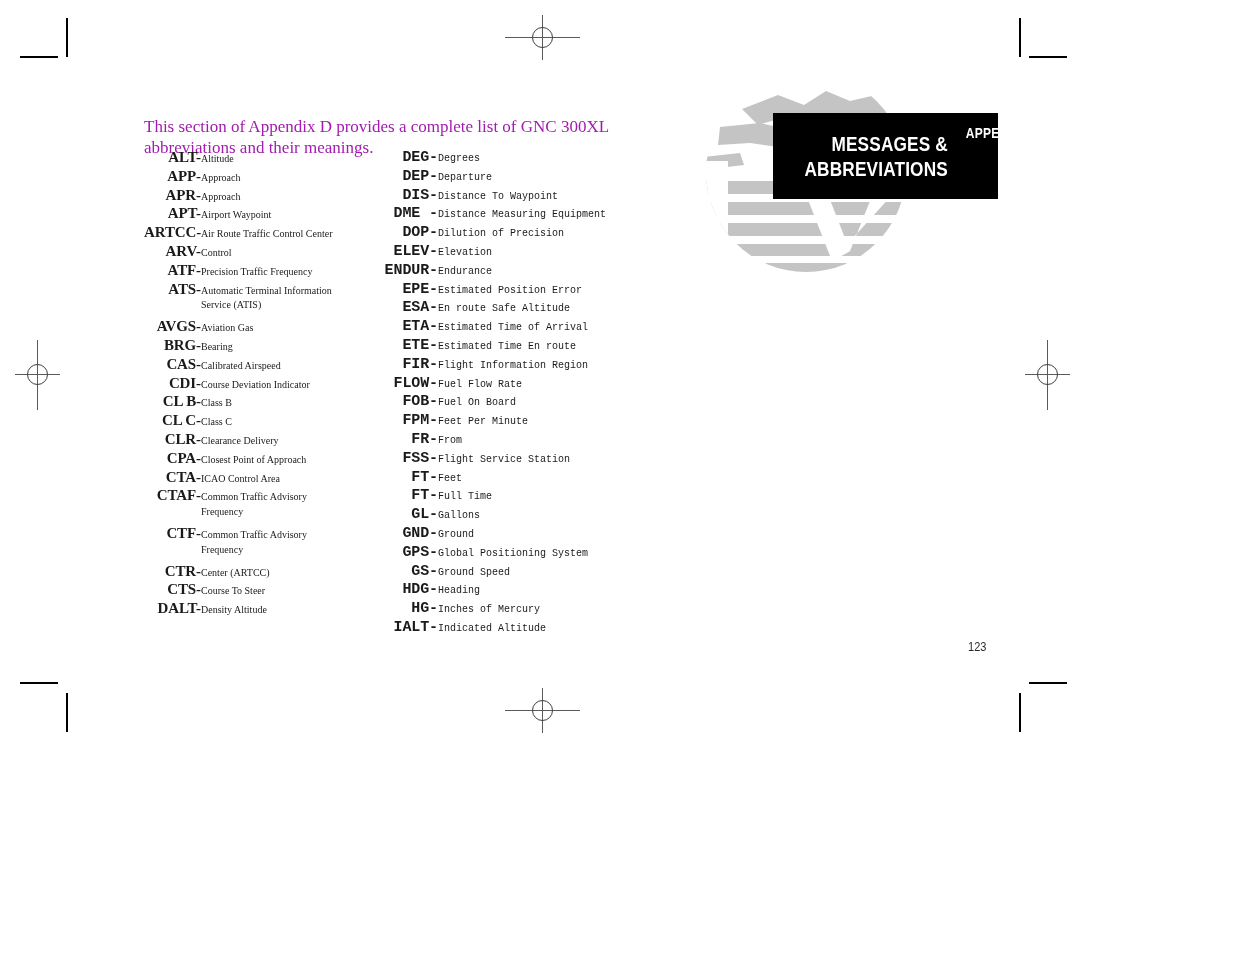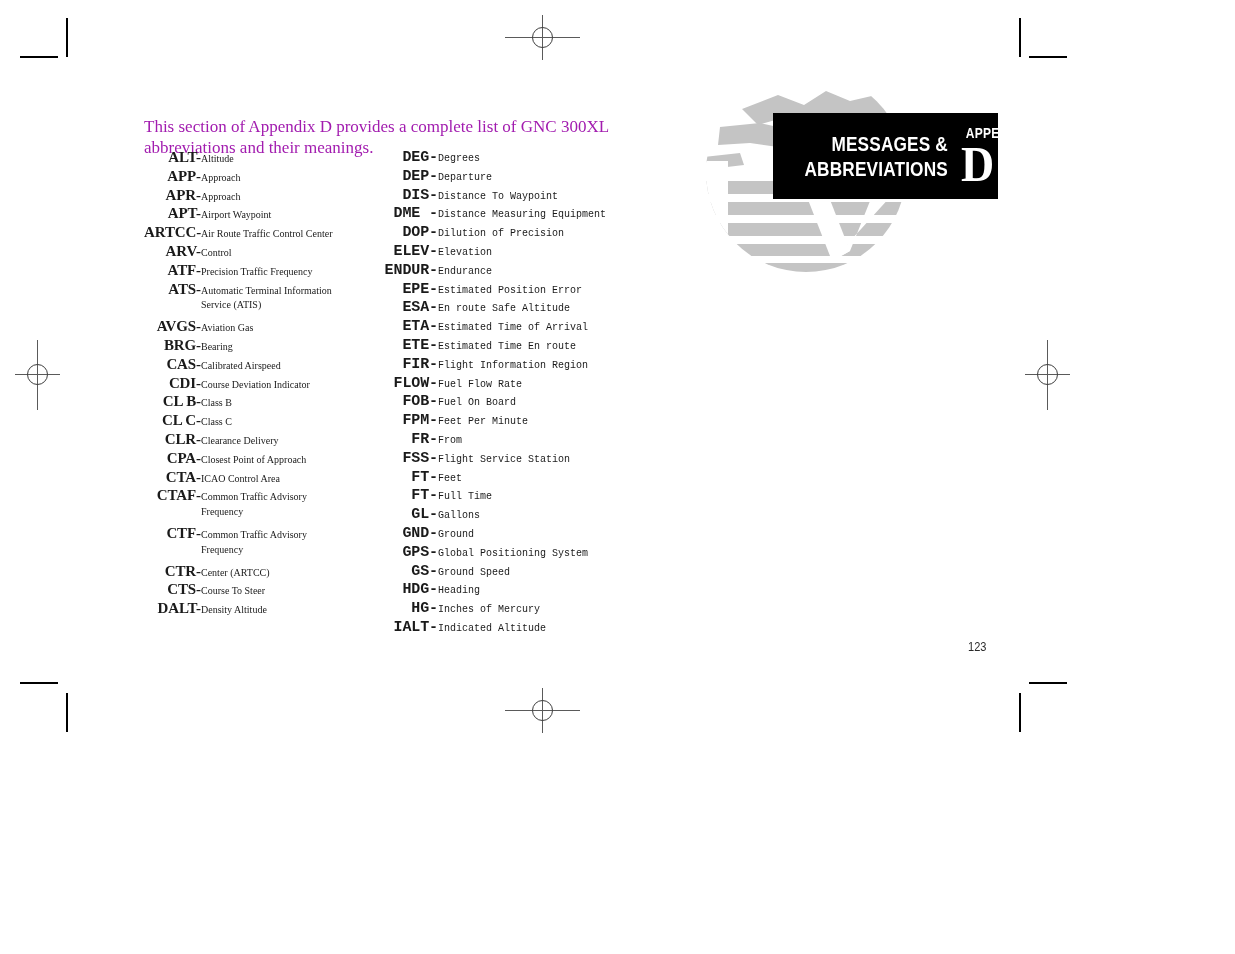--- a/index.html
+++ b/index.html
@@ -120,21 +120,21 @@
     font-weight: bold;
     font-size: 21px;
     line-height: 25px;
     letter-spacing: 0.2px;
     transform: scaleX(0.82);
     transform-origin: right center;
     white-space: nowrap;
   }
   #badge-appendix-block {
     flex: 0 0 auto;
-    text-align: left;
+    text-align: right;
     width: 78px;
     padding-right: 4px;
   }
   #badge-appendix-label {
     color: #ffffff;
     font-family: "Liberation Sans Narrow", "Liberation Sans", sans-serif;
     font-weight: bold;
     font-size: 15px;
     line-height: 16px;
     letter-spacing: 0.3px;

